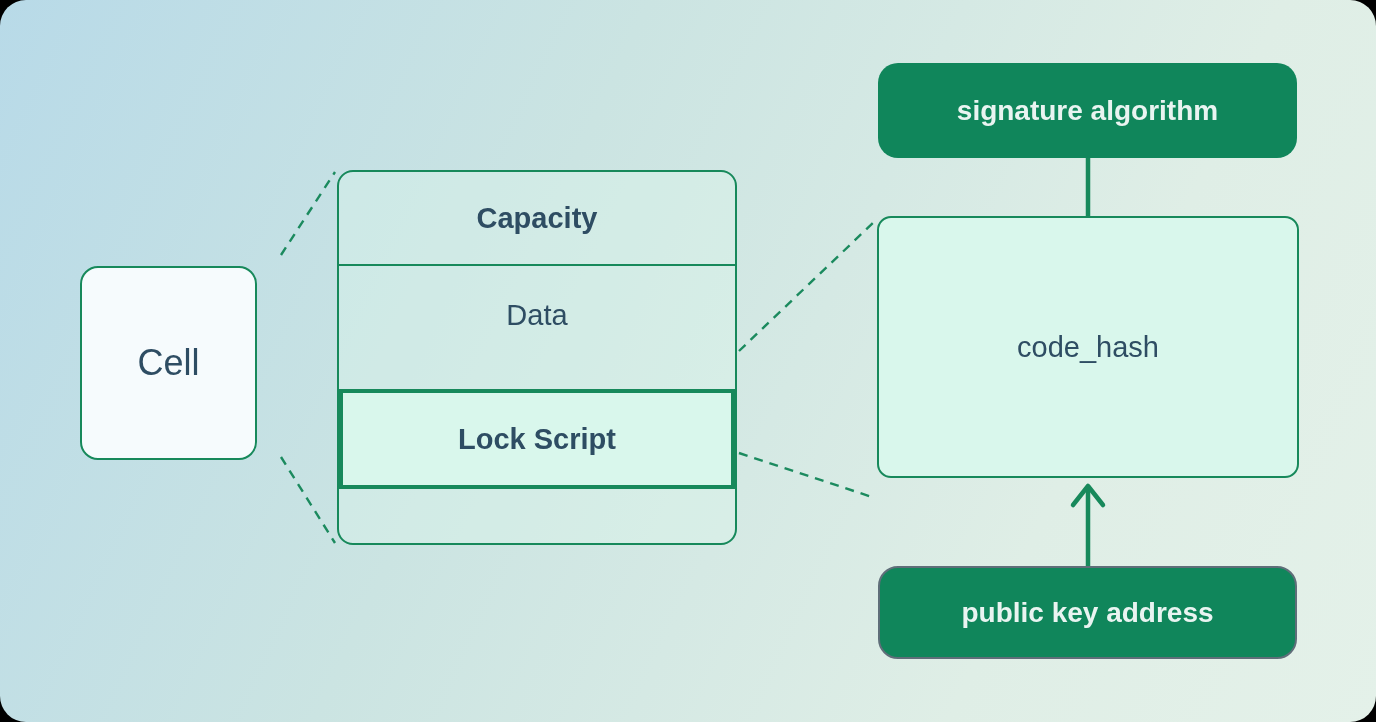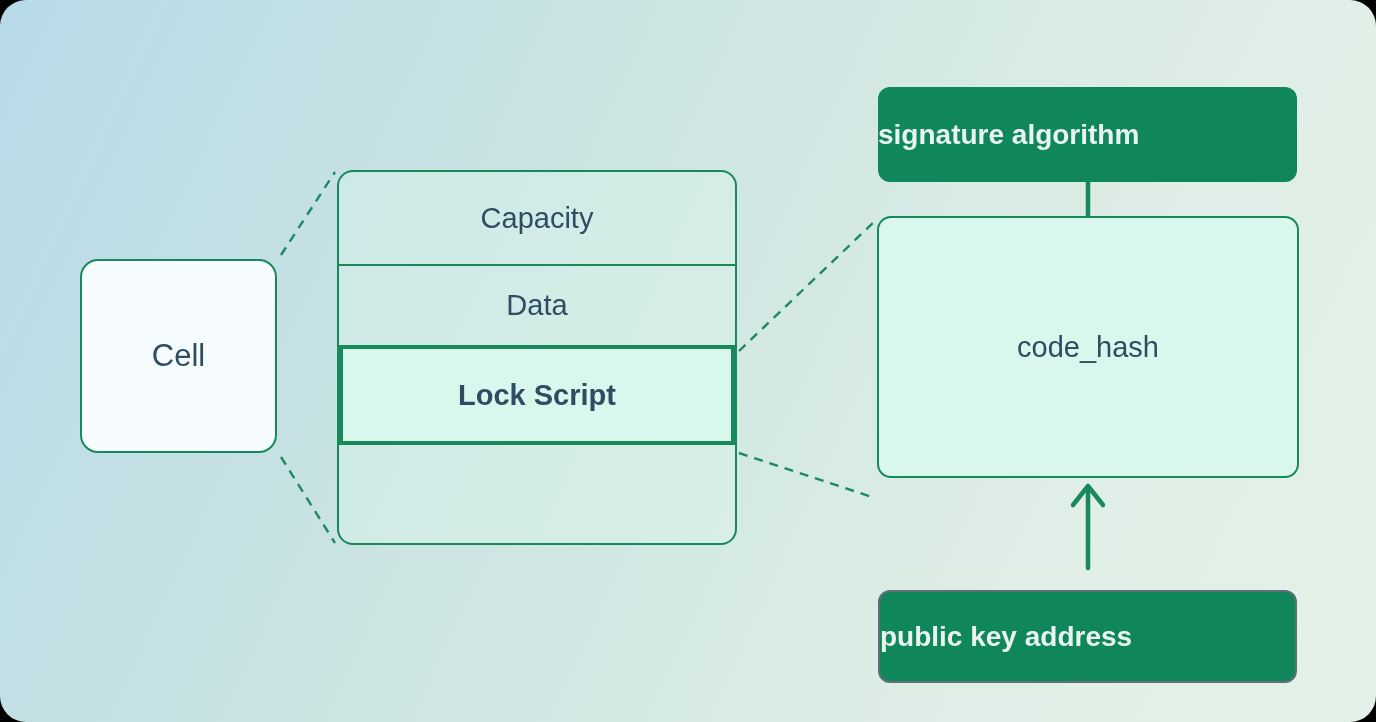--- a/index.html
+++ b/index.html
@@ -28,25 +28,25 @@
     position:absolute; inset:0;
     width:1376px; height:722px;
     pointer-events:none;
   }
   .node{
     position:absolute;
     display:flex; align-items:center; justify-content:center;
     color:var(--ink);
   }
   .cell-box{
-    left:80px; top:259px; width:197px; height:194px;
+    left:80px; top:266px; width:177px; height:194px;
     background:#f6fbfd;
     border:2.5px solid var(--green);
     border-radius:18px;
-    font-size:31px;
+    font-size:36px;
   }
   .stack{
     position:absolute;
     display:flex; flex-direction:column;
     border:2.5px solid var(--green);
     color:var(--ink);
   }
   .mid-stack{
     left:337px; top:170px; width:400px; height:375px;
     border-radius:16px;
@@ -55,38 +55,38 @@
   .right-stack{
     left:877px; top:216px; width:422px; height:262px;
     border-radius:14px;
     background:var(--mint);
   }
   .srow{
     display:flex; align-items:center; justify-content:center;
     font-size:29px;
     flex:1;
   }
-  .mid-stack .srow-capacity{ flex:none; height:92px; }
-  .mid-stack .srow-data{ flex:none; height:81px; border-top:2.5px solid var(--green); }
+  .mid-stack .srow-capacity{ flex:none; height:92px;font-weight:bold; }
+  .mid-stack .srow-data{ flex:none; height:100px; border-top:2.5px solid var(--green); }
   .mid-stack .srow-lock{
     flex:none; height:100px;
     background:var(--mint);
     border:4px solid var(--green);
     font-weight:bold;
+    margin-top:25px;
   }
   .right-stack .srow + .srow{ border-top:2.5px solid var(--green); }
   .pill{
     position:absolute;
-    display:flex; align-items:center; 
+    display:flex; align-items:center; justify-content:center;
     background:var(--green-fill);
     color:var(--ink-light);
     font-weight:bold;
     font-size:28px;
-    border-radius:12px;
-    margin-top:24px;
+    border-radius:20px;
   }
   .pill-signature{ left:878px; top:63px; width:419px; height:95px; }
   .pill-pubkey{
     left:878px; top:566px; width:419px; height:93px;
     border:2.5px solid var(--gray-border);
   }
 </style>
 </head>
 <body>
 

